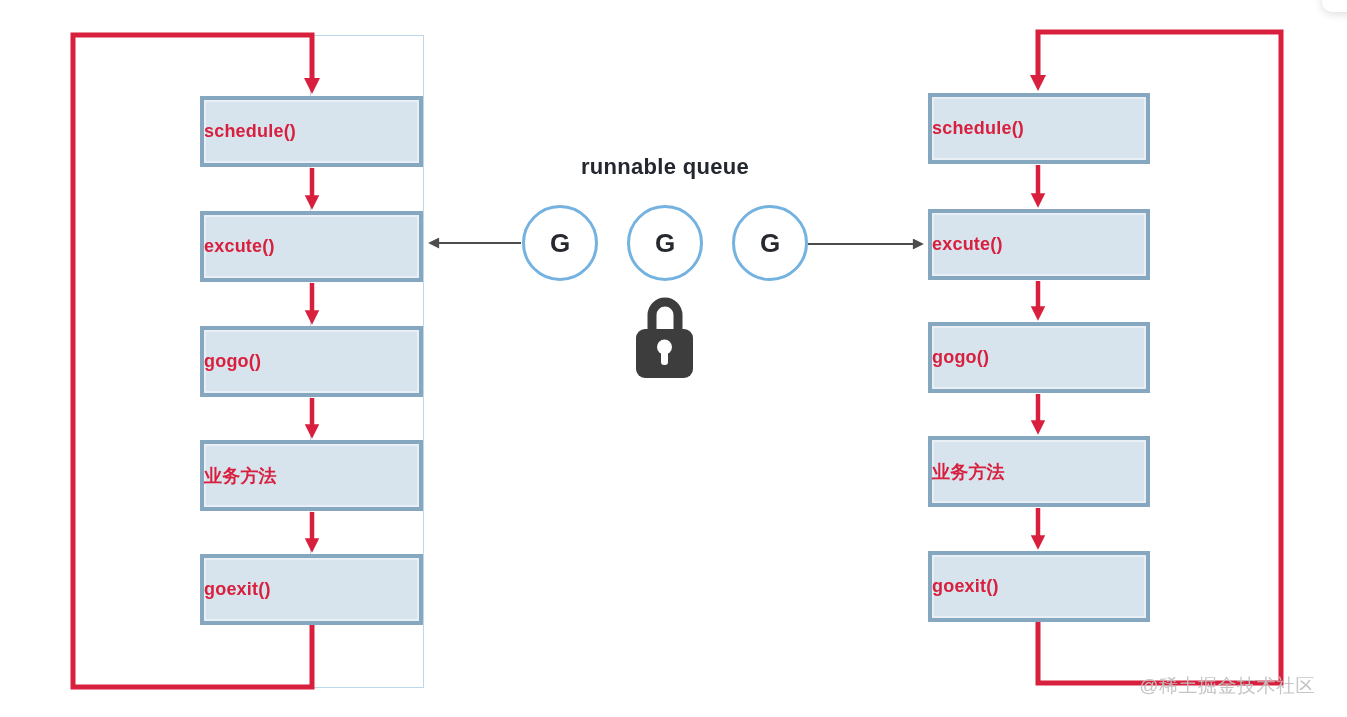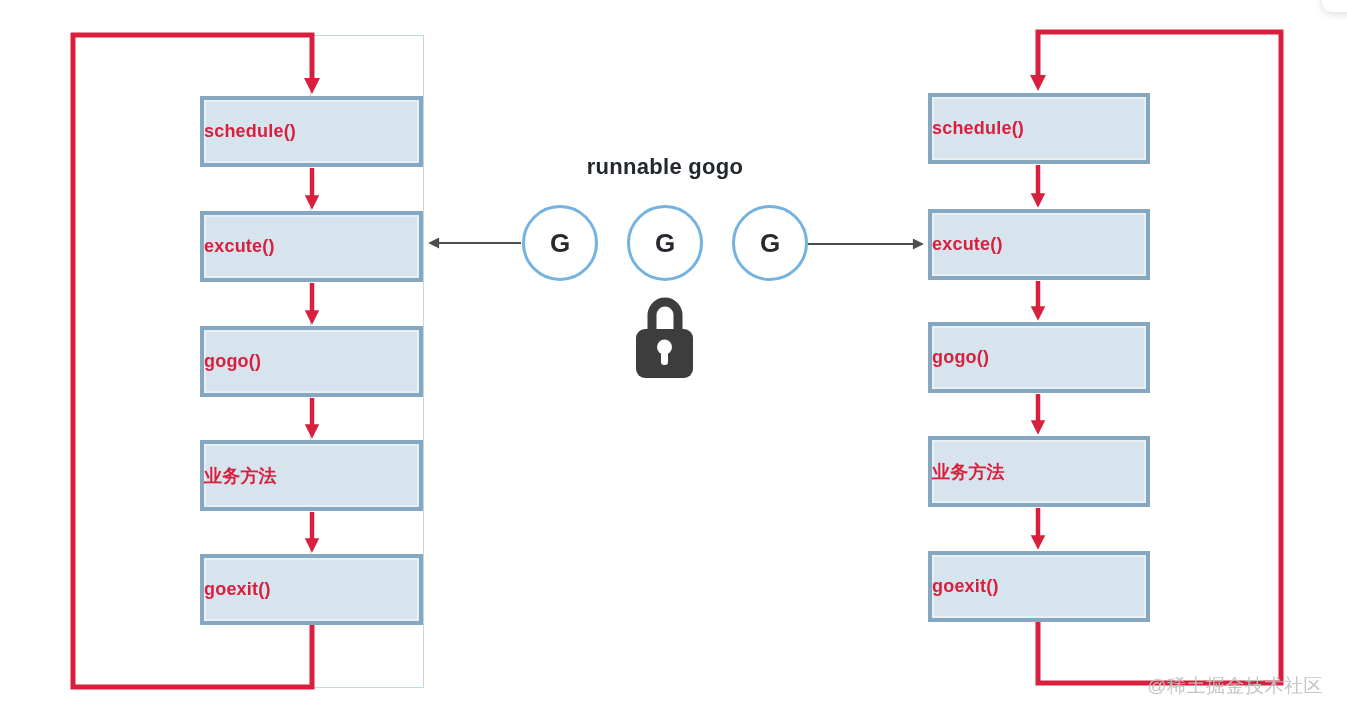--- a/index.html
+++ b/index.html
@@ -52,21 +52,21 @@
     letter-spacing:0.3px;
   }
   .g-circle{
     position:absolute;top:205px;
     width:76px;height:76px;border-radius:50%;
     background:#ffffff;border:3px solid var(--circle-border);
     display:flex;align-items:center;justify-content:center;
     font-size:26px;font-weight:bold;color:#26292e;
   }
   .watermark{
-    position:absolute;top:673px;right:24px;
+    position:absolute;top:673px;right:32px;
     font-size:19px;color:var(--watermark);
     letter-spacing:0.5px;
     z-index:5;
     opacity:0.95;
   }
   .floating-button{
     position:absolute;left:1322px;top:-16px;width:44px;height:28px;
     background:#ffffff;border-radius:10px;
     box-shadow:0 2px 8px rgba(0,0,0,0.14);
     z-index:6;
@@ -107,21 +107,21 @@
     <path d="M808 244 L914 244" class="gray-stroke" stroke-width="2.2" marker-end="url(#arrow-gray)"></path>
 
     <g>
       <path d="M652 331 L652 315 A13 13 0 0 1 678 315 L678 331" class="lock-stroke" stroke-width="9"></path>
       <rect x="636" y="329" width="57" height="49" rx="9" class="lock-fill"></rect>
       <circle cx="664.5" cy="347" r="7.5" fill="#ffffff"></circle>
       <rect x="661" y="350" width="7" height="15" rx="3" fill="#ffffff"></rect>
     </g>
   </svg>
 
-  <div class="queue-title">runnable gogo</div>
+  <div class="queue-title">runnable queue</div>
 
   <div class="g-circle" style="left:522px;">G</div>
   <div class="g-circle" style="left:627px;">G</div>
   <div class="g-circle" style="left:732px;">G</div>
 
   <div class="fbox" style="left:200px;top:96px;">
     <span class="fbox-label">schedule()</span>
   </div>
   <div class="fbox" style="left:200px;top:211px;">
     <span class="fbox-label">excute()</span>

